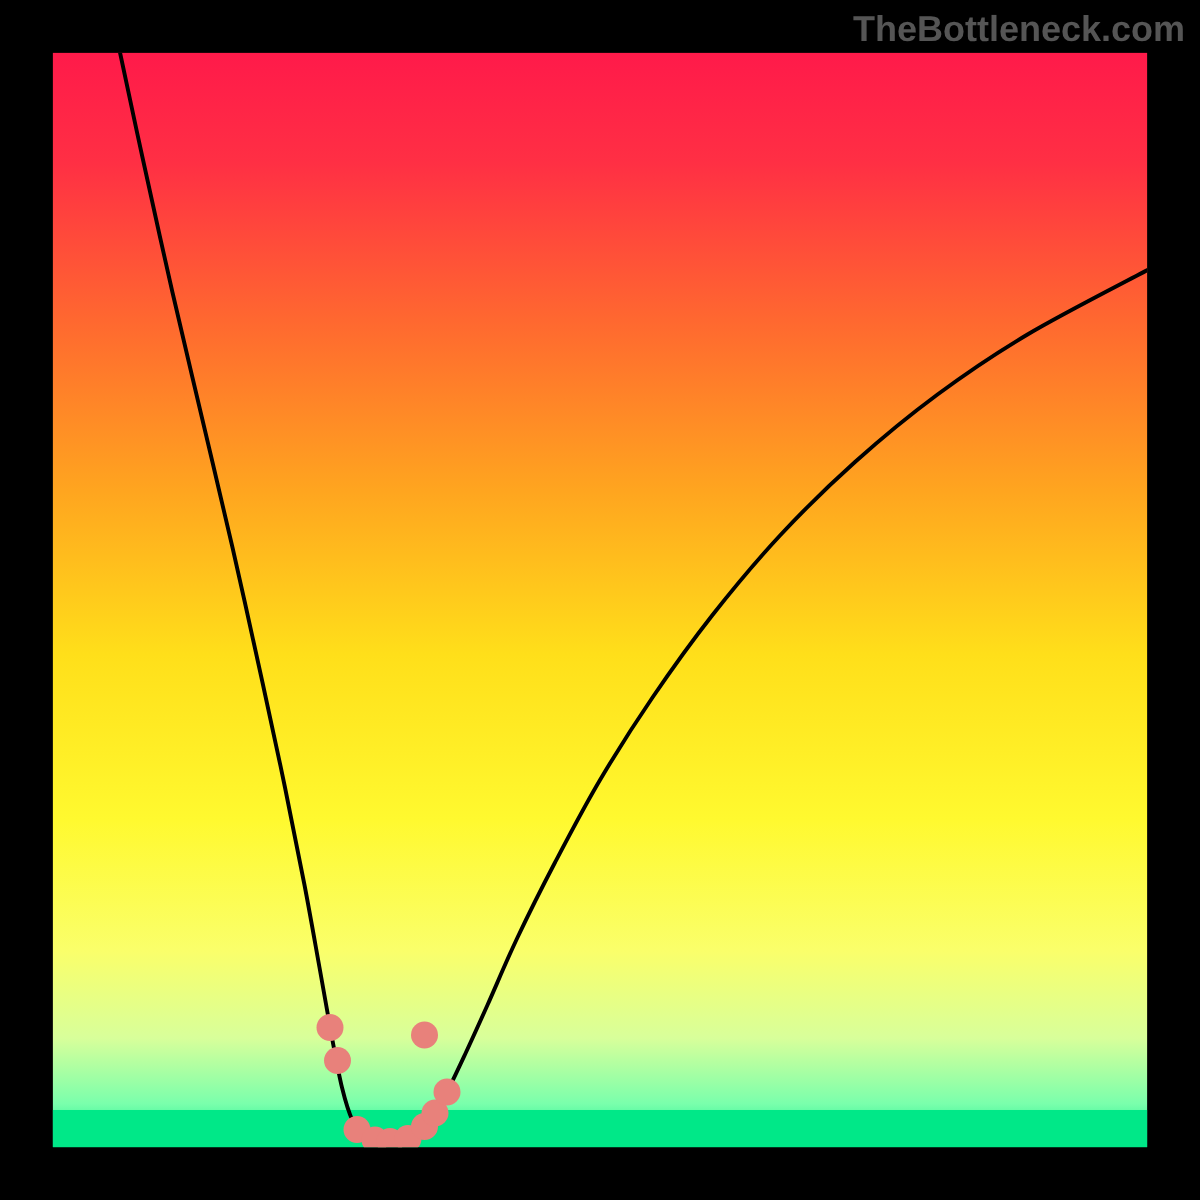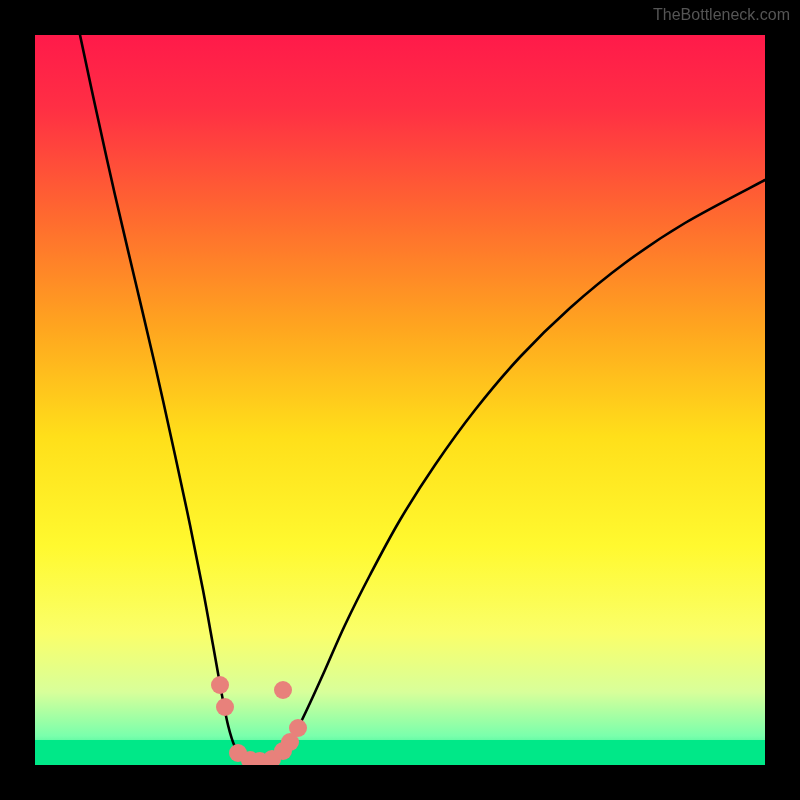--- a/index.html
+++ b/index.html
@@ -24,23 +24,23 @@
     top: 35px;
     width: 730px;
     height: 730px;
     overflow: hidden;
   }
   .watermark {
     position: absolute;
     top: 6px;
     right: 10px;
     font-family: Arial, Helvetica, sans-serif;
-    font-size: 16px;
+    font-size: 24px;
     color: #555555;
-    font-weight: 400;
+    font-weight: 700;
     letter-spacing: 0px;
   }
   svg {
     display: block;
   }
 </style>
 </head>
 <body>
 
 <div class="frame">

